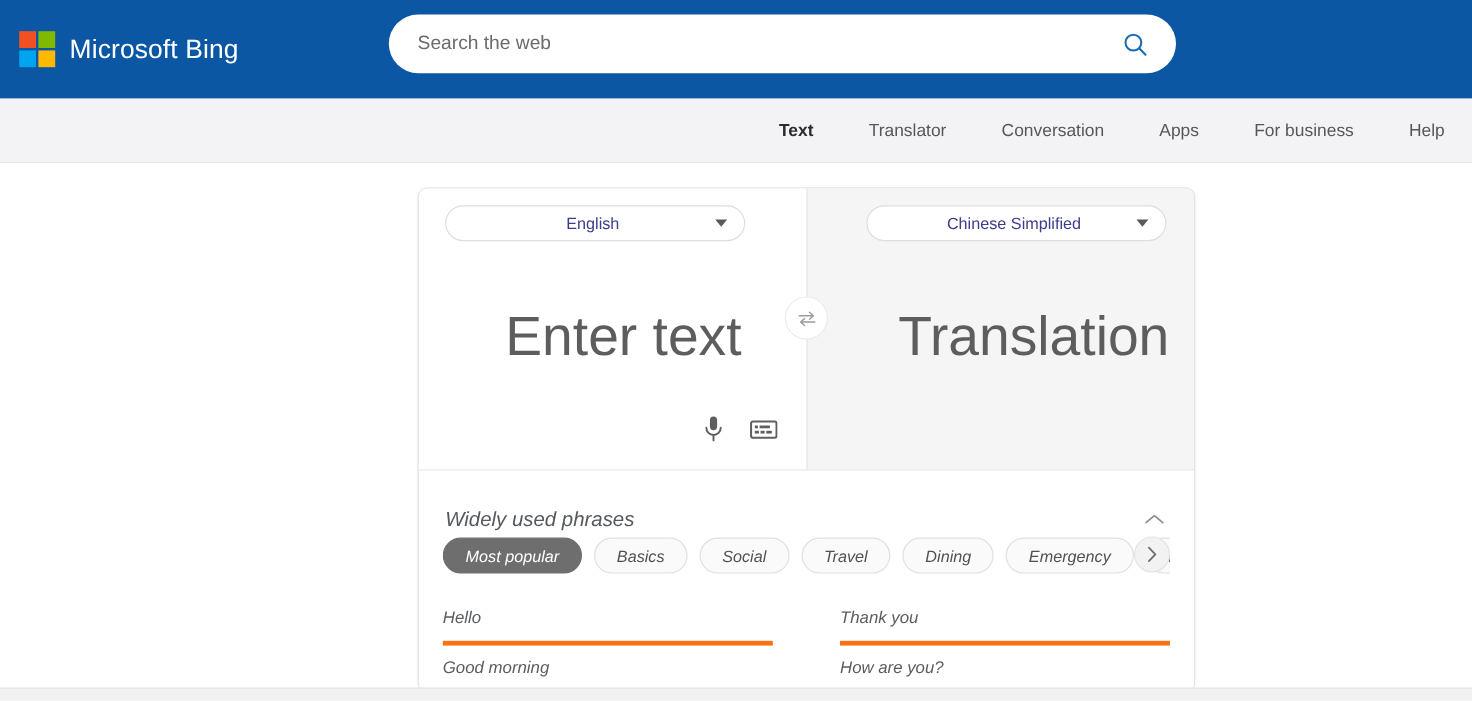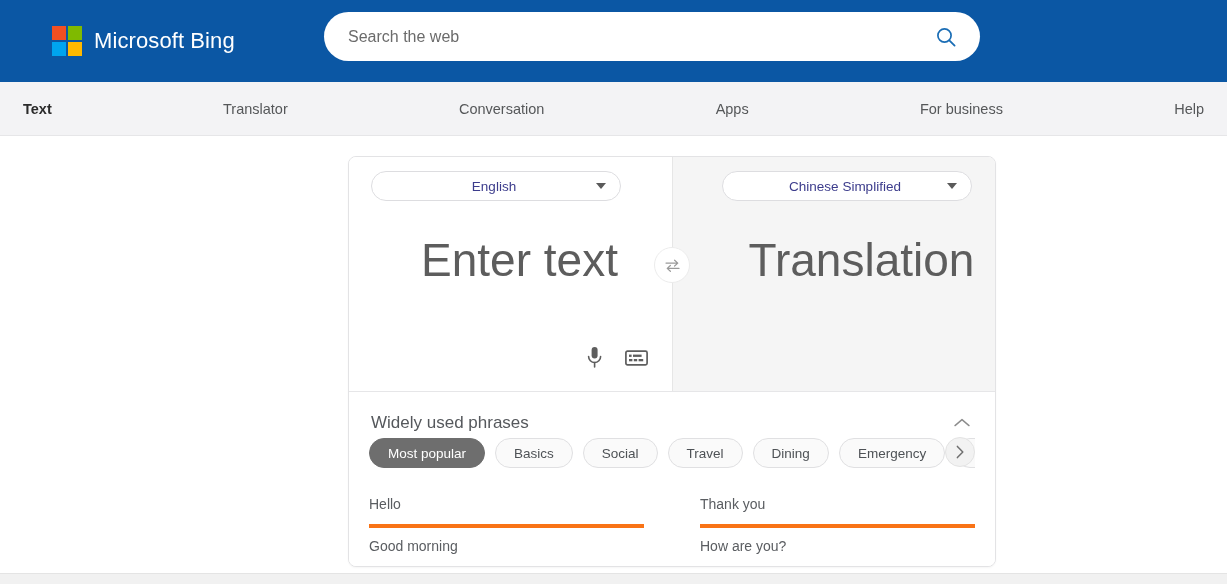--- a/index.html
+++ b/index.html
@@ -16,21 +16,20 @@
     position: relative;
   }
 
   
   .header {
     height: 82px;
     background: #0b57a4;
     display: flex;
     align-items: center;
     position: relative;
-    padding-left: 36px;
   }
 
   .brand {
     display: flex;
     align-items: center;
     margin-left: 16px;
     gap: 12px;
     cursor: pointer;
   }
 
@@ -90,21 +89,21 @@
     border: none;
   }
 
   
   .navbar {
     height: 54px;
     background: #f3f3f5;
     border-bottom: 1px solid #e6e6e8;
     display: flex;
     align-items: center;
-    justify-content: space-between;
+    justify-content: flex-end;
     gap: 0px;
   }
   .nav-item {
     font-size: 14.5px;
     color: #555759;
     padding: 0 23px;
     cursor: pointer;
     white-space: nowrap;
   }
   .nav-item.active {
@@ -171,21 +170,21 @@
     width: 0; height: 0;
     border-left: 5px solid transparent;
     border-right: 5px solid transparent;
     border-top: 6px solid #5a5a5a;
   }
 
   .placeholder-big {
     font-size: 46px;
     color: #5d5d5d;
     line-height: 1;
-    margin-top: 36px;
+    margin-top: 56px;
     margin-left: 18px;
     white-space: nowrap;
     font-weight: 400;
   }
   .pane-target .placeholder-big { margin-left: 55px; }
 
   .input-tools {
     position: absolute;
     right: 24px;
     bottom: 22px;
@@ -212,22 +211,23 @@
     display: flex;
     align-items: center;
     justify-content: center;
     cursor: pointer;
     z-index: 4;
   }
 
   
   .phrases {
     border-top: 1px solid #e6e6e8;
-    padding: 18px 20px 0 20px;
-    background: #ffffff;
+    padding: 28px 20px 0 20px;
+    background: #ffffff;
+    font-style: italic;
   }
 
   .phrases-head {
     display: flex;
     align-items: center;
     justify-content: space-between;
     padding: 0 0 0 2px;
   }
   .phrases-title {
     font-size: 17px;

